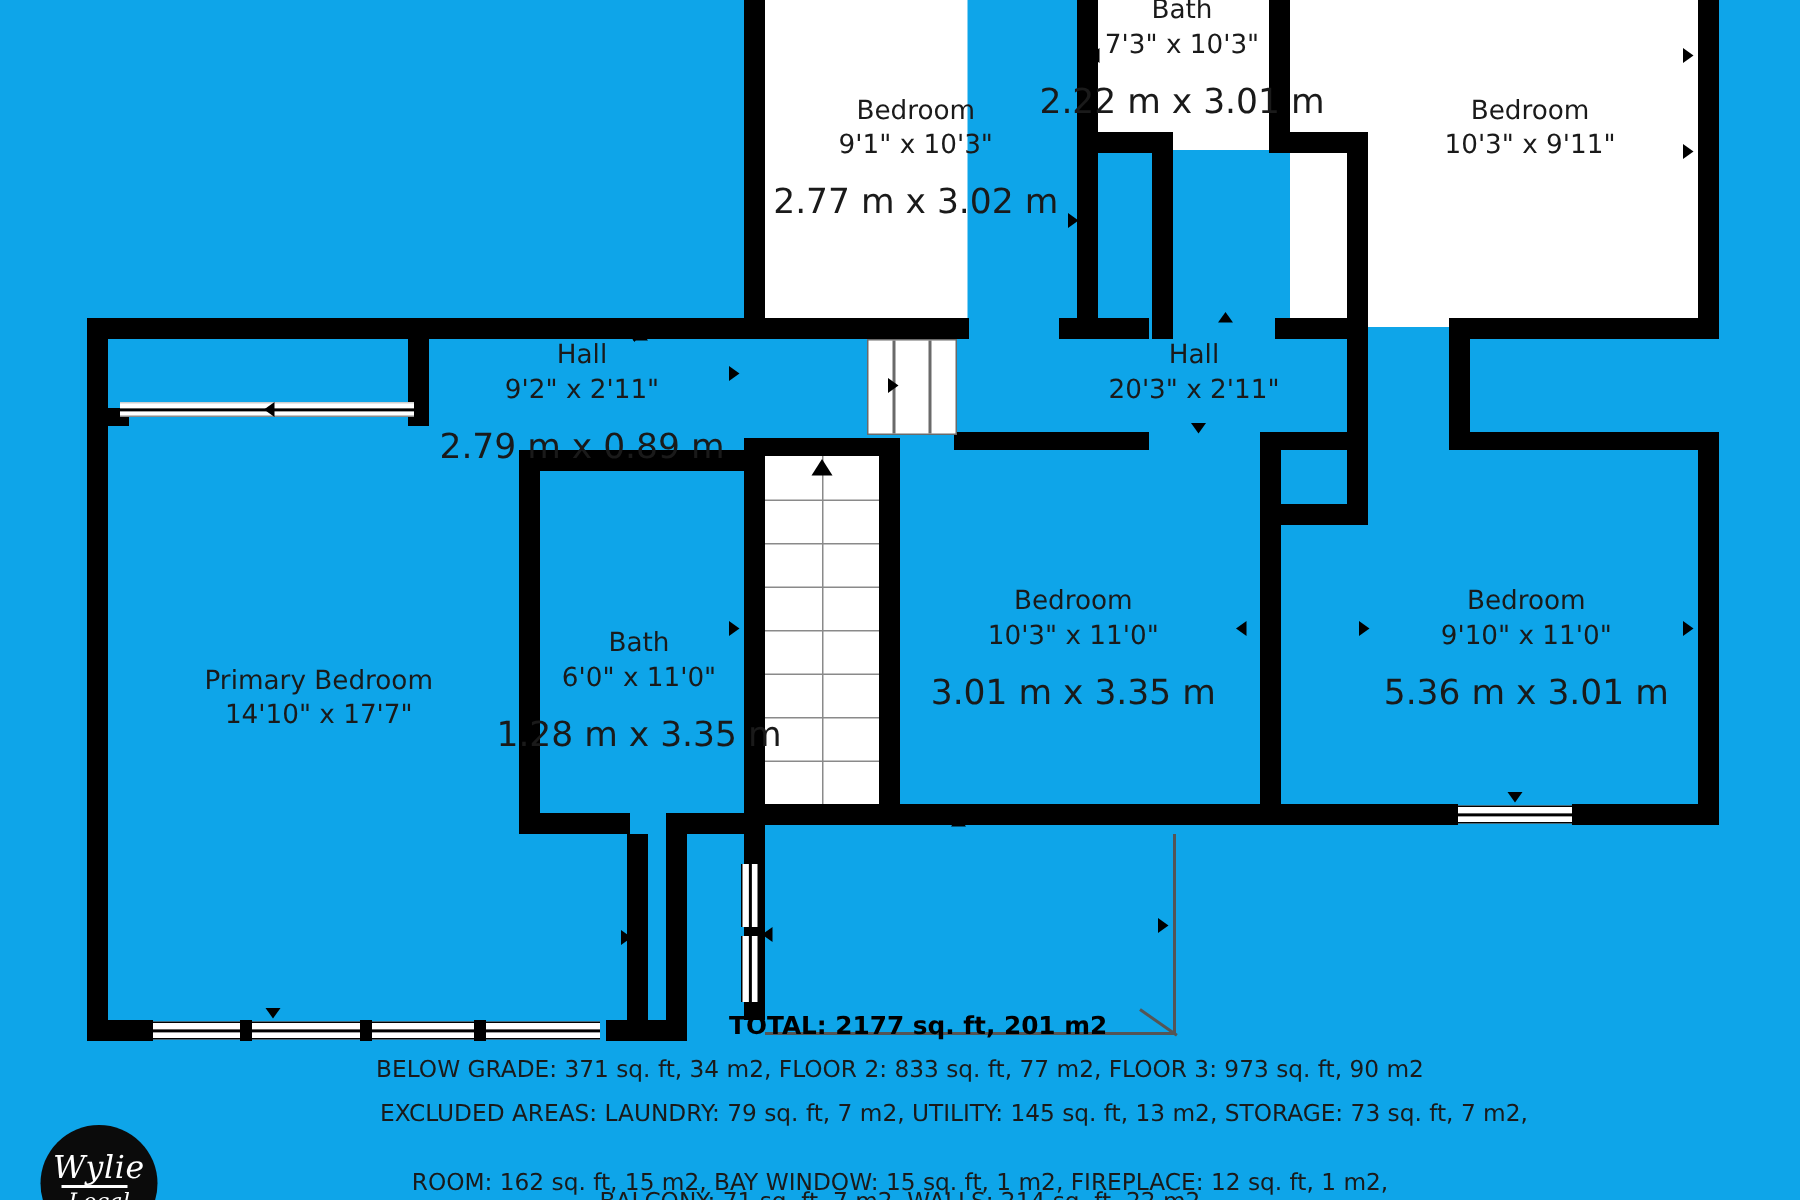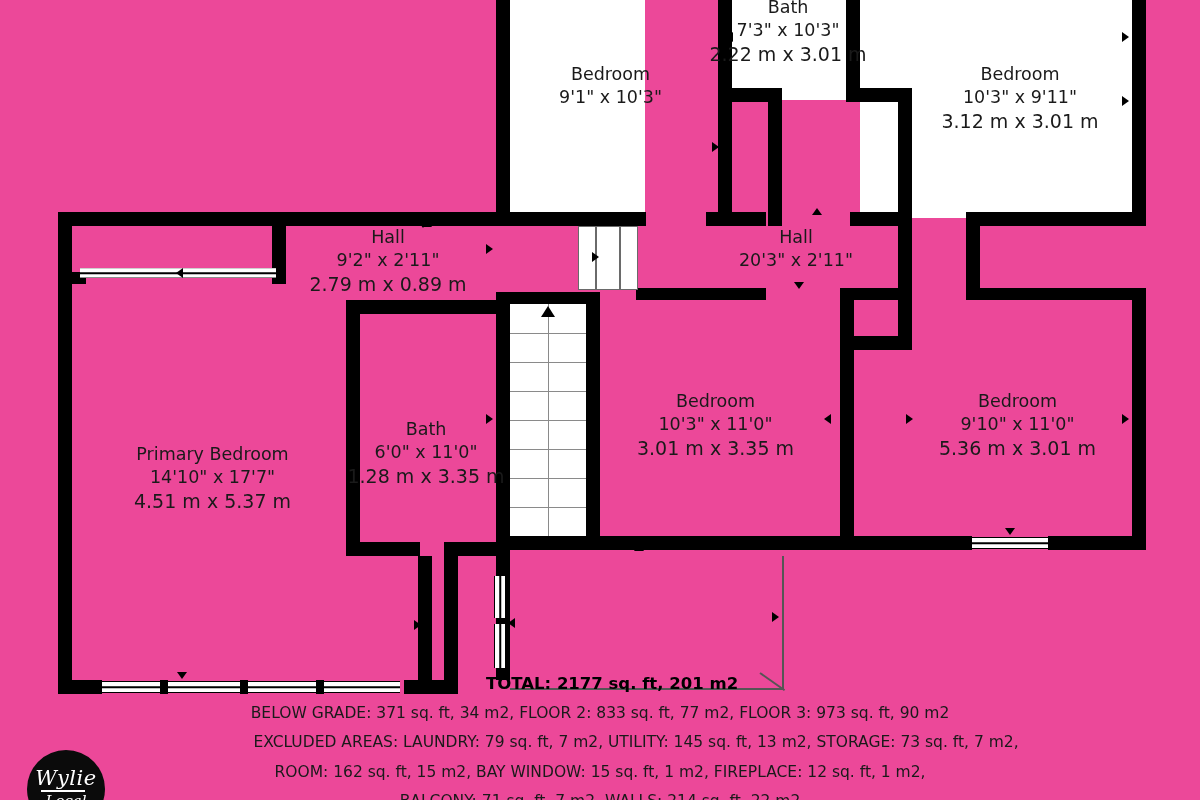--- a/index.html
+++ b/index.html
@@ -7,21 +7,21 @@
     padding: 0;
     background: #ffffff;
   }
   body {
     font-family: "DejaVu Sans", sans-serif;
   }
   #stage {
     position: relative;
     width: 1200px;
     height: 800px;
-    background: #ec4899;
+    background: #0ea5e9;
     overflow: hidden;
   }
   
   .wall {
     position: absolute;
     background: #000000;
   }
   .room-fill {
     position: absolute;
     background: #ffffff;
@@ -37,21 +37,22 @@
   .room-label .rl-name {
     display: block;
     font-size: 17.5px;
   }
   .room-label .rl-imp {
     display: block;
     font-size: 17.5px;
   }
   .room-label .rl-met {
     display: block;
-    font-size: 19px;
+    font-size: 23px;
+    margin-top: 12px;
   }
   
   .window {
     position: absolute;
     background: #ffffff;
     box-sizing: border-box;
   }
   .window.horiz {
     border-top: 1.5px solid #000;
     border-bottom: 1.5px solid #000;
@@ -349,43 +350,42 @@
 
   <div class="room-label" style="left:688px;top:-4px;width:200px;">
     <span class="rl-name">Bath</span>
     <span class="rl-imp">7'3" x 10'3"</span>
     <span class="rl-met">2.22 m x 3.01 m</span>
   </div>
 
   <div class="room-label" style="left:508px;top:63px;width:205px;">
     <span class="rl-name">Bedroom</span>
     <span class="rl-imp">9'1" x 10'3"</span>
+    <span class="rl-met">2.77 m x 3.02 m</span>
   </div>
 
   <div class="room-label" style="left:920px;top:63px;width:200px;">
     <span class="rl-name">Bedroom</span>
     <span class="rl-imp">10'3" x 9'11"</span>
-    <span class="rl-met">3.12 m x 3.01 m</span>
   </div>
 
   <div class="room-label" style="left:288px;top:226px;width:200px;">
     <span class="rl-name">Hall</span>
     <span class="rl-imp">9'2" x 2'11"</span>
     <span class="rl-met">2.79 m x 0.89 m</span>
   </div>
 
   <div class="room-label" style="left:696px;top:226px;width:200px;">
     <span class="rl-name">Hall</span>
     <span class="rl-imp">20'3" x 2'11"</span>
   </div>
 
   <div class="room-label" style="left:110px;top:443px;width:205px;">
     <span class="rl-name">Primary Bedroom</span>
     <span class="rl-imp">14'10" x 17'7"</span>
-    <span class="rl-met">4.51 m x 5.37 m</span>
   </div>
 
   <div class="room-label" style="left:326px;top:418px;width:200px;">
     <span class="rl-name">Bath</span>
     <span class="rl-imp">6'0" x 11'0"</span>
     <span class="rl-met">1.28 m x 3.35 m</span>
   </div>
 
   <div class="room-label" style="left:613px;top:390px;width:205px;">
     <span class="rl-name">Bedroom</span>
@@ -396,21 +396,21 @@
   <div class="room-label" style="left:915px;top:390px;width:205px;">
     <span class="rl-name">Bedroom</span>
     <span class="rl-imp">9'10" x 11'0"</span>
     <span class="rl-met">5.36 m x 3.01 m</span>
   </div>
 
 
   <div class="f-total" style="left:486px;top:674px;">TOTAL: 2177 sq. ft, 201 m2</div>
   <div class="f-line" style="top:704px;">BELOW GRADE: 371 sq. ft, 34 m2, FLOOR 2: 833 sq. ft, 77 m2, FLOOR 3: 973 sq. ft, 90 m2</div>
   <div class="f-line" style="top:733px;margin-left:36px;">EXCLUDED AREAS: LAUNDRY: 79 sq. ft, 7 m2, UTILITY: 145 sq. ft, 13 m2, STORAGE: 73 sq. ft, 7 m2,</div>
-  <div class="f-line" style="top:763px;">ROOM: 162 sq. ft, 15 m2, BAY WINDOW: 15 sq. ft, 1 m2, FIREPLACE: 12 sq. ft, 1 m2,</div>
+  <div class="f-line" style="top:779px;">ROOM: 162 sq. ft, 15 m2, BAY WINDOW: 15 sq. ft, 1 m2, FIREPLACE: 12 sq. ft, 1 m2,</div>
   <div class="f-line" style="top:792px;">BALCONY: 71 sq. ft, 7 m2, WALLS: 214 sq. ft, 22 m2</div>
 
   <div id="watermark">
     <div class="wm-text">Wylie</div>
     <div class="wm-rule"></div>
     <div class="wm-sub">Local</div>
   </div>
 
 </div>
 

